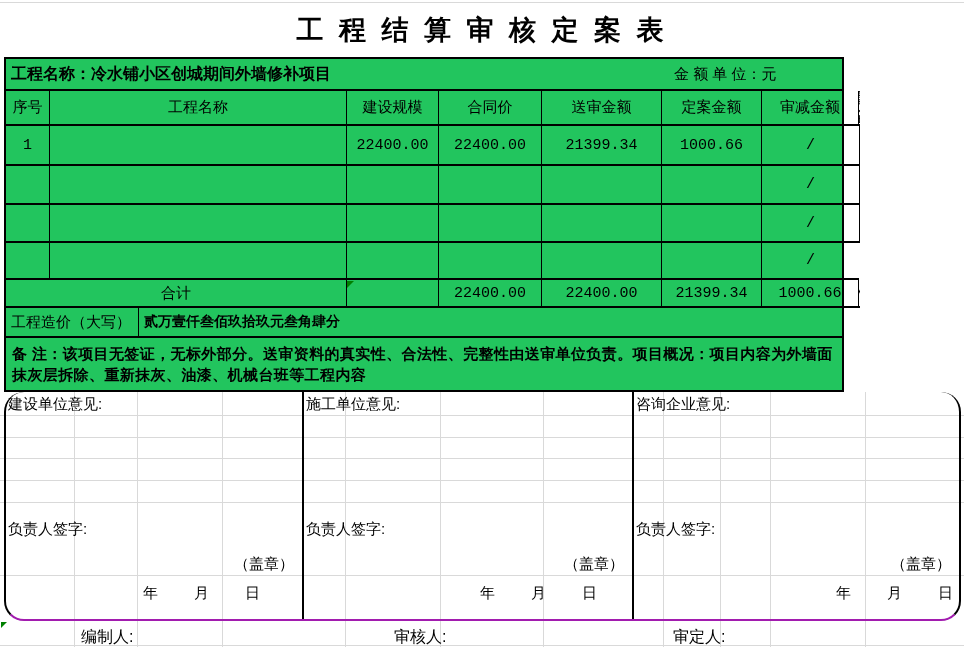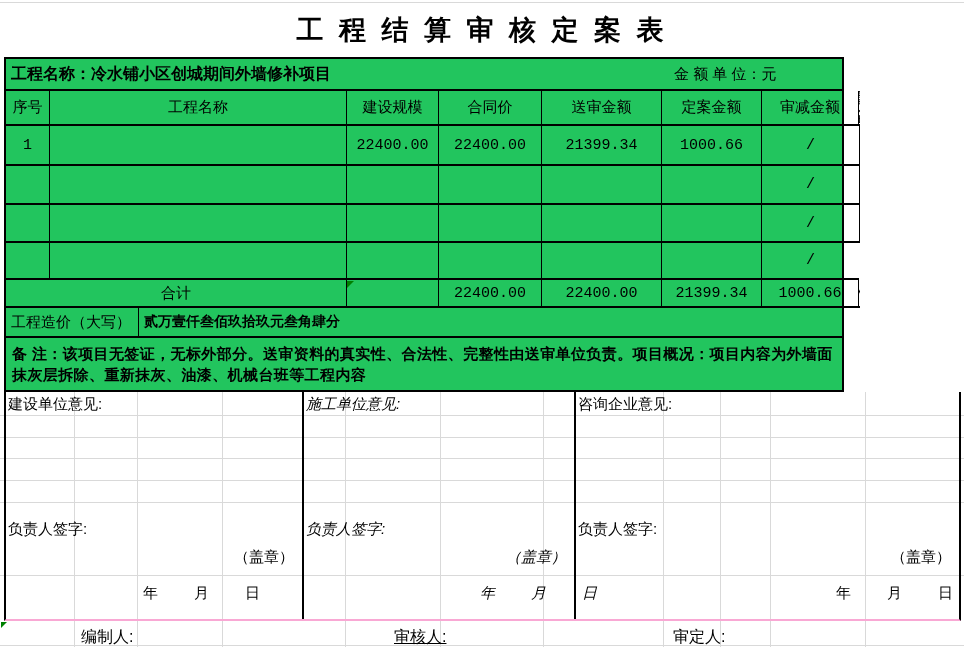--- a/index.html
+++ b/index.html
@@ -39,38 +39,38 @@
                        align-items: center; padding-left: 5px; }
   .row-price .pvalue { flex: 1; display: flex; align-items: center; padding-left: 5px;
                        font-weight: bold; font-size: 14px; }
 
   .row-note { height: 52px; padding: 5px 6px 0 6px; font-weight: bold; font-size: 15px;
               line-height: 21px; letter-spacing: 0.4px; }
 
   
   .opinions { position: absolute; left: 4px; top: 392px; width: 957px; height: 229px;
               border-left: 2px solid #000; border-right: 2px solid #000;
-              border-bottom: 2px solid #f9a8d4; display: flex; z-index: 1; }
+              border-bottom: 2px solid #a21caf; display: flex; z-index: 1; border-radius: 20px; }
   .opcol { position: relative; height: 100%; font-size: 15px; }
   .opcol1 { width: 296px; }
-  .opcol2 { width: 274px; border-left: 2px solid #000; border-right: 2px solid #000; font-style: italic; }
+  .opcol2 { width: 332px; border-left: 2px solid #000; border-right: 2px solid #000; }
   .opcol3 { flex: 1; }
   .opcol .oplabel { position: absolute; top: 3px; left: 2px; }
   .opcol .signer  { position: absolute; top: 116px; left: 2px; margin-top: 12px; }
-  .opcol .seal    { position: absolute; top: 156px; right: 8px; }
+  .opcol .seal    { position: absolute; top: 163px; right: 8px; }
   .opcol .dateline{ position: absolute; top: 192px; letter-spacing: 2px; white-space: pre; }
   .opcol1 .dateline { left: 137px; }
   .opcol2 .dateline { left: 176px; }
   .opcol3 .dateline { right: 4px; }
 
   
   .footer { position: absolute; left: 0; top: 621px; width: 964px; height: 26px; z-index: 1; }
   .flabel { position: absolute; top: 6px; font-size: 16px; }
   .flabel.f1 { left: 81px; }
-  .flabel.f2 { left: 394px; text-decoration: underline; }
+  .flabel.f2 { left: 394px; }
   .flabel.f3 { left: 673px; text-align: center; }
 
   
   .marker { position: absolute; width: 0; height: 0; z-index: 3;
             border-top: 7px solid #008000; border-right: 7px solid transparent; }
   .marker.m1 { left: 347px; top: 281px; }
   .marker.m2 { left: 1px;  top: 622px; border-top-width: 6px; border-right-width: 6px; }
 </style>
 </head>
 <body>

